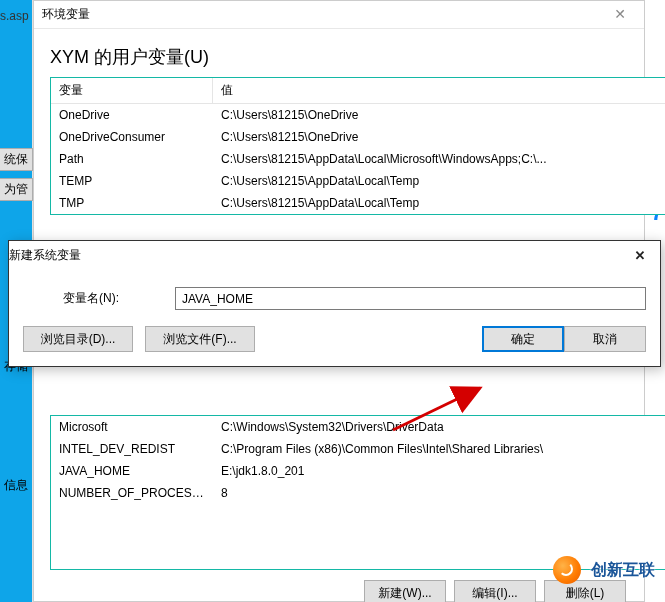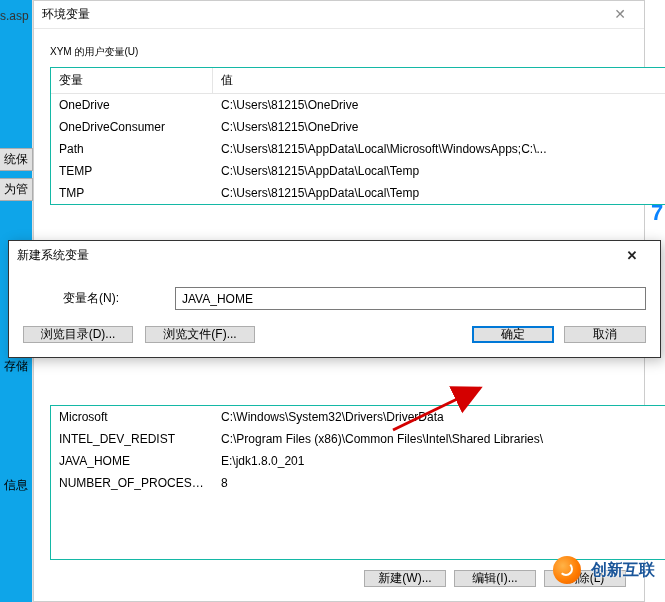--- a/index.html
+++ b/index.html
@@ -10,48 +10,48 @@
 .left-edge-btn { position: absolute; left: 0; width: 33px; height: 23px; background: #e1e1e1; border: 1px solid #adadad; border-left: none; display: flex; align-items: center; justify-content: flex-end; padding-right: 4px; font-size: 12px; overflow: hidden; white-space: nowrap; }
 .left-edge-txt { position: absolute; left: 4px; font-size: 12px; }
 .left-text-asp { position: absolute; top: 9px; left: 0; font-size: 12px; color: #333; }
 
 
 .env-dialog { position: absolute; left: 33px; top: 0; width: 612px; height: 602px; background: #fff; border: 1px solid #ccc; }
 .env-titlebar { height: 28px; display: flex; align-items: center; padding: 0 8px; border-bottom: 1px solid #e8e8e8; position: relative; }
 .env-close { position: absolute; right: 4px; top: 2px; width: 40px; height: 22px; display: flex; align-items: center; justify-content: center; color: #888; font-size: 14px; }
 .env-body { padding: 16px; }
 
-.section-label { font-size: 10px; margin-bottom: 8px; }
+.section-label { font-size: 18px; margin-bottom: 8px; }
 .var-table { border: 1px solid #14b8a6; width: 640px; background: #fff; }
 .var-header { display: flex; background: #fff; border-bottom: 1px solid #e5e5e5; }
 .var-header-cell { padding: 4px 8px; font-size: 12px; }
 .col-name { width: 162px; border-right: 1px solid #e5e5e5; }
 .col-value { flex: 1; }
 .var-row { display: flex; padding: 2px 0; }
 .var-cell { padding: 2px 8px; font-size: 12px; white-space: nowrap; overflow: hidden; text-overflow: ellipsis; }
 .var-cell.col-name { width: 162px; border-right: none; }
 .var-cell.col-value { flex: 1; }
 .var-table.sys { height: 155px; overflow: hidden; }
 
 .btn-row { display: flex; justify-content: flex-end; gap: 8px; margin-top: 10px; padding-right: 2px; }
-.win-btn { min-width: 82px; height: 17px; background: #e1e1e1; border: 1px solid #adadad; font-size: 12px; padding: 0 10px; display: inline-flex; align-items: center; justify-content: center; cursor: pointer; }
+.win-btn { min-width: 82px; height: 26px; background: #e1e1e1; border: 1px solid #adadad; font-size: 12px; padding: 0 10px; display: inline-flex; align-items: center; justify-content: center; cursor: pointer; }
 .win-btn.primary { border: 2px solid #0078d7; background: #e1e1e1; }
 
 
 .new-var-dialog { position: absolute; left: 8px; top: 240px; width: 653px; background: #fff; border: 1px solid #333; box-shadow: 3px 3px 12px rgba(0,0,0,0.25); z-index: 10; }
-.nv-titlebar { height: 28px; display: flex; align-items: center; justify-content: space-between; padding: 0 8px; background: #fff; }
+.nv-titlebar { height: 28px; display: flex; align-items: center; justify-content: space-between; padding: 0 0; background: #fff; }
 .nv-title { font-size: 12px; }
 .nv-close { width: 40px; height: 22px; display: flex; align-items: center; justify-content: center; color: #222; font-size: 13px; font-weight: bold; }
 .nv-body { padding: 18px 14px 14px 14px; }
 .nv-row { display: flex; align-items: center; margin-bottom: 16px; }
 .nv-label { width: 112px; font-size: 12px; margin-left: 40px; }
 .nv-input { flex: 1; height: 23px; border: 1px solid #7a7a7a; padding: 0 6px; font-size: 12px; outline: none; }
 .nv-btns-left { display: flex; gap: 12px; }
 .nv-btn-row { display: flex; justify-content: space-between; align-items: center; margin-top: 14px; }
-.nv-btns-right { display: flex; gap: 10px; }
+.nv-btns-right { display: flex; }
 
 
 .arrow { position: absolute; z-index: 20; pointer-events: none; }
 
 
 .logo { position: absolute; right: 10px; bottom: 18px; z-index: 30; display: flex; align-items: center; gap: 10px; }
 .logo-swirl { width: 28px; height: 28px; border-radius: 50%; background: radial-gradient(circle at 35% 35%, #ffb347 0%, #ff7a00 60%, #e65c00 100%); position: relative; }
 .logo-swirl::after { content: ""; position: absolute; left: 6px; top: 6px; width: 10px; height: 10px; border: 2px solid #fff; border-top-color: transparent; border-left-color: transparent; border-radius: 50%; }
 .logo-text { font-size: 16px; font-weight: bold; color: #1a5599; text-shadow: 0 0 2px #fff, 0 0 2px #fff; }
 

